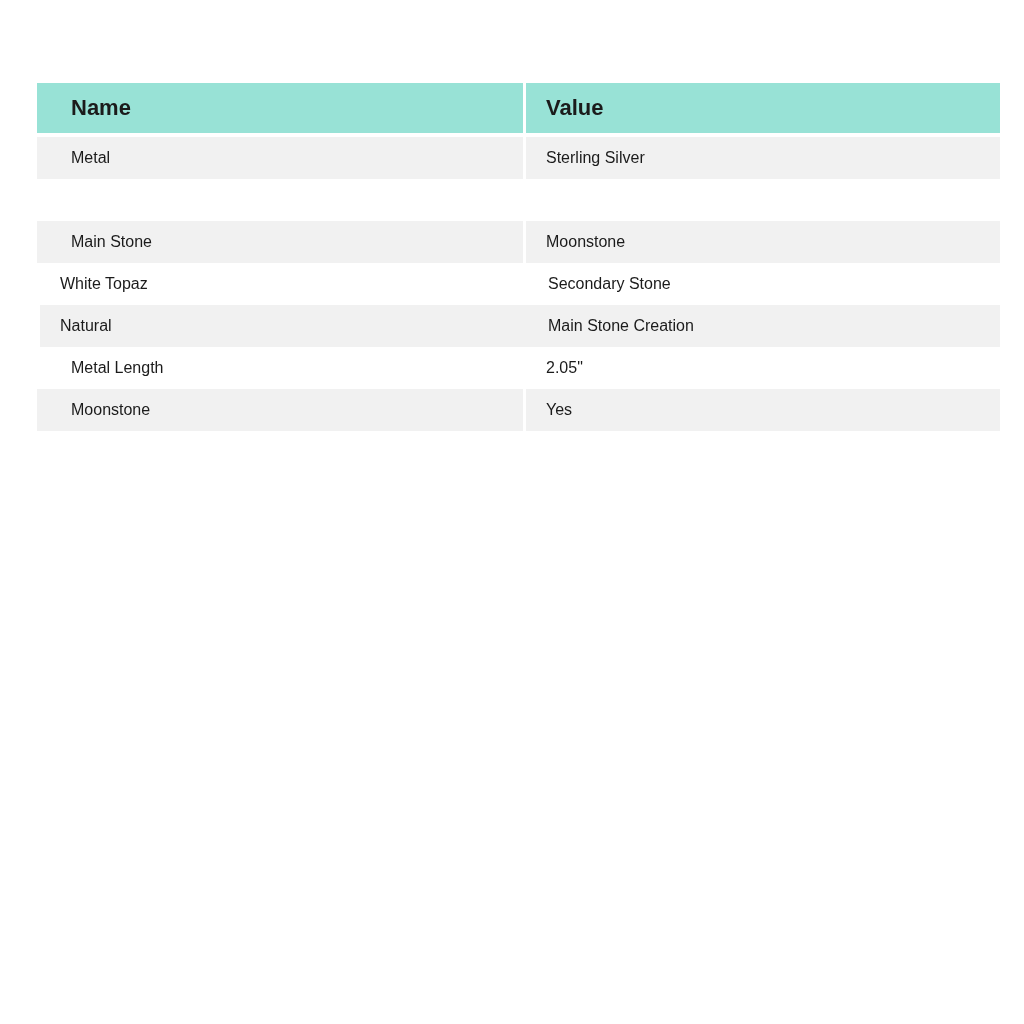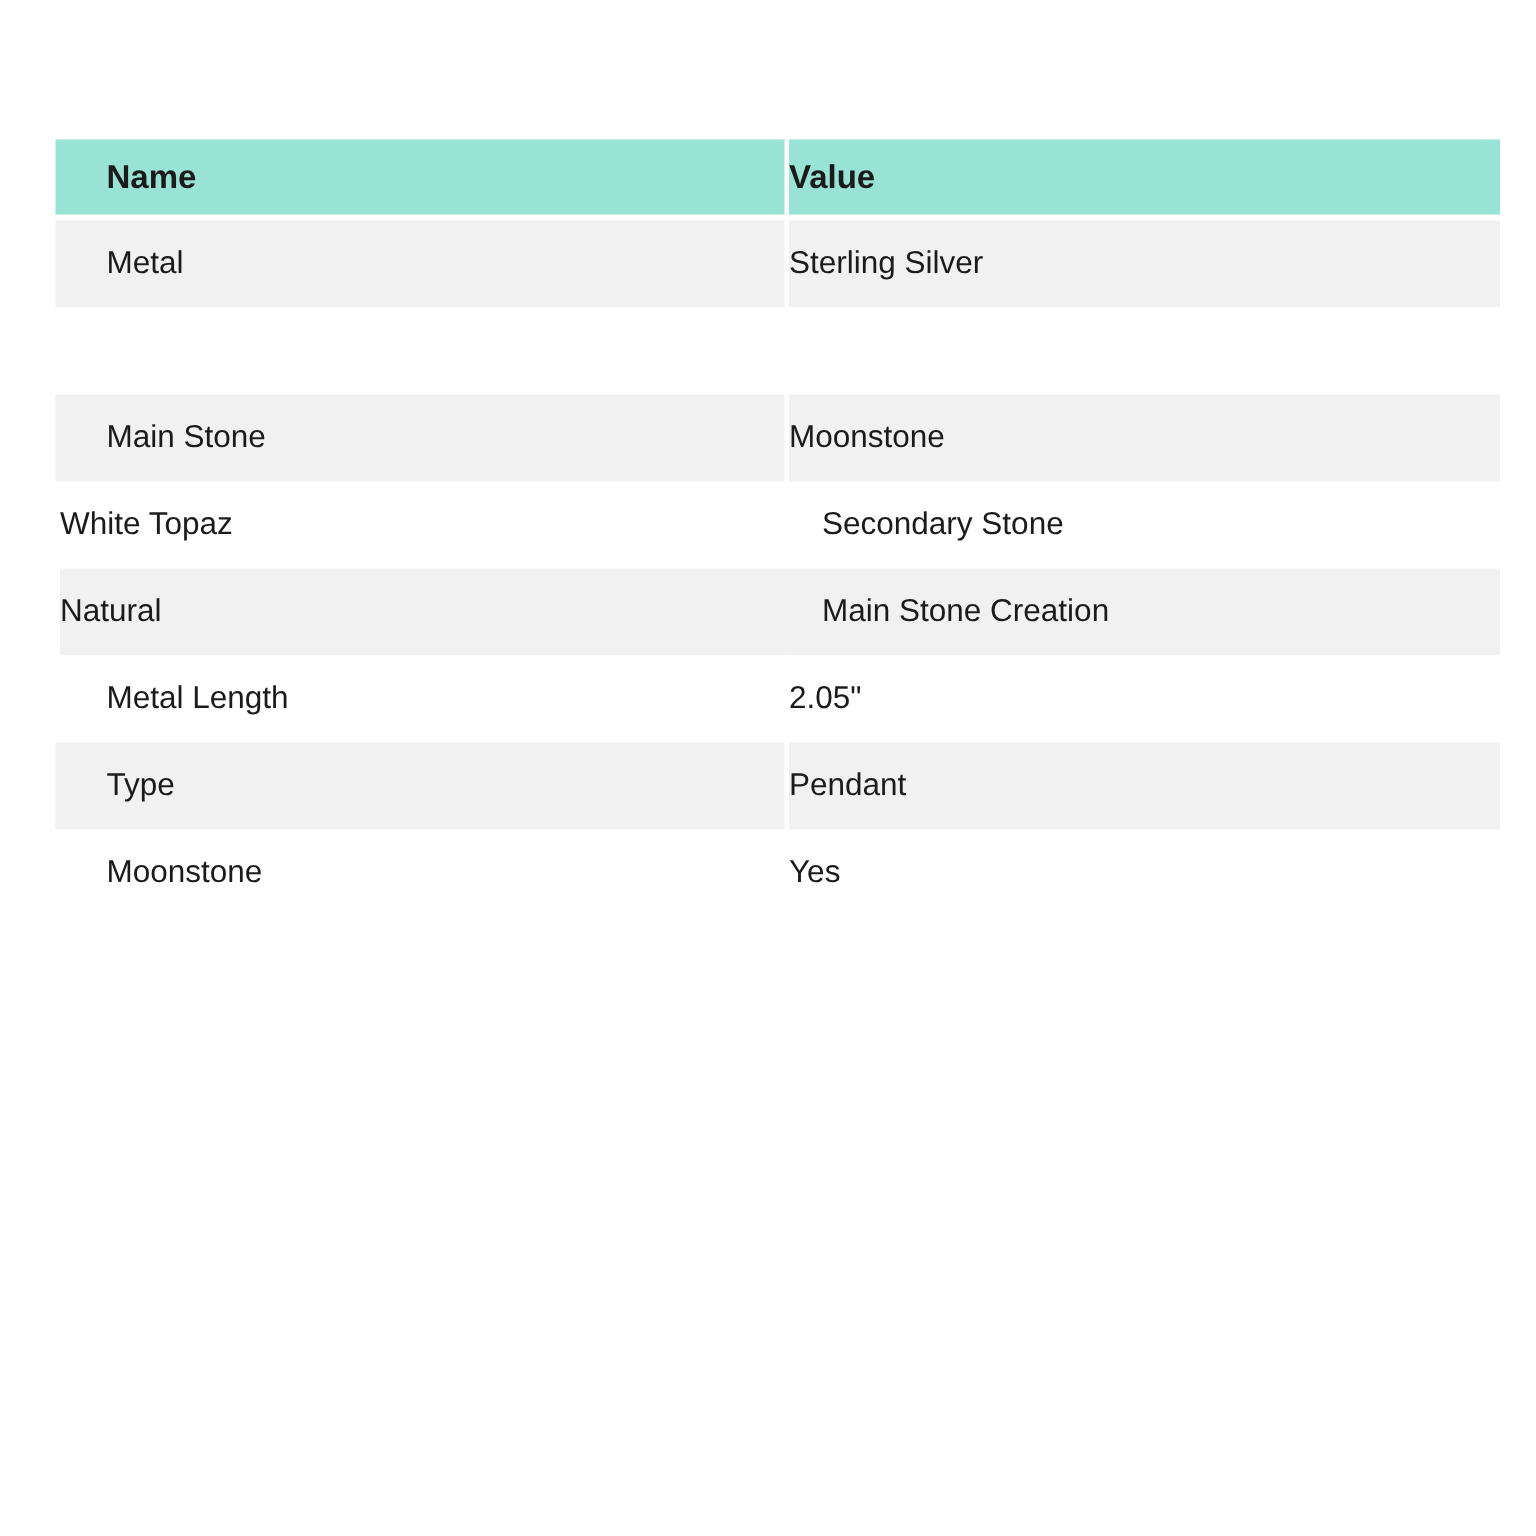--- a/index.html
+++ b/index.html
@@ -11,56 +11,57 @@
   .canvas {
     position: relative;
     width: 1024px;
     height: 1024px;
     background: #ffffff;
     overflow: hidden;
   }
   .spec-table {
     position: absolute;
     left: 37px;
-    top: 93px;
+    top: 83px;
     width: 963px;
   }
   .t-row {
     display: flex;
     width: 100%;
   }
   .header-row {
     height: 50px;
     margin-bottom: 4px;
     background: var(--header-bg, #98e2d6);
     font-weight: 700;
     font-size: 22px;
   }
   .data-row {
-    height: 58px;
+    height: 42px;
     background: var(--row-bg, #ffffff);
-    font-size: 21px;
+    font-size: 16px;
     text-align: right;
   }
   .data-row:nth-child(odd) {
     background: var(--row-alt-bg, #f1f1f1);
   }
   .cell {
     display: flex;
     align-items: center;
     overflow: hidden;
     white-space: nowrap;
   }
   .col-name {
     width: 486px;
     padding-left: 34px;
   }
   .col-value {
     flex: 1;
     border-left: 3px solid #ffffff;
+    padding-left: 20px;
   }
 </style>
 </head>
 <body>
 
 <div class="canvas">
   <div class="spec-table">
 
     <div class="t-row header-row">
       <div class="cell col-name">Name</div>
@@ -84,23 +85,19 @@
       </div>
       <div class="t-row data-row">
         <div class="cell col-value">Natural</div>
         <div class="cell col-name">Main Stone Creation</div>
       </div>
       <div class="t-row data-row">
         <div class="cell col-name">Metal Length</div>
         <div class="cell col-value">2.05"</div>
       </div>
       <div class="t-row data-row">
-        <div class="cell col-name">Type</div>
-        <div class="cell col-value">Pendant</div>
-      </div>
-      <div class="t-row data-row">
         <div class="cell col-name">Moonstone</div>
         <div class="cell col-value">Yes</div>
       </div>
     </div>
 
   </div>
 </div>
 
 </body></html>

